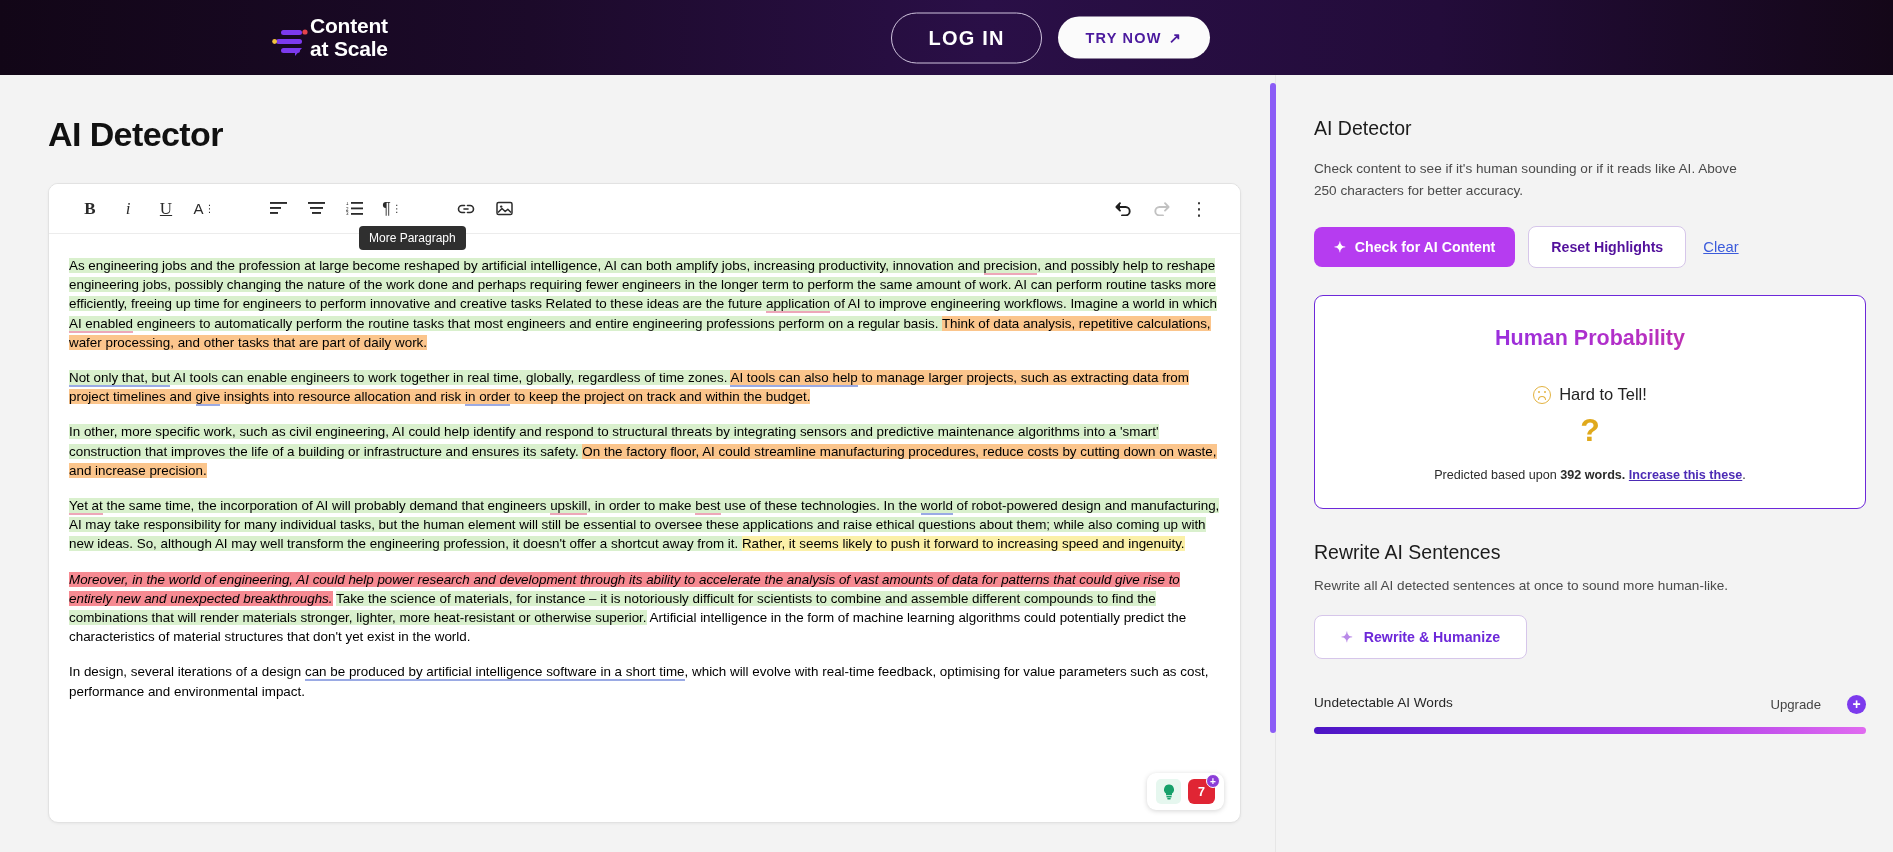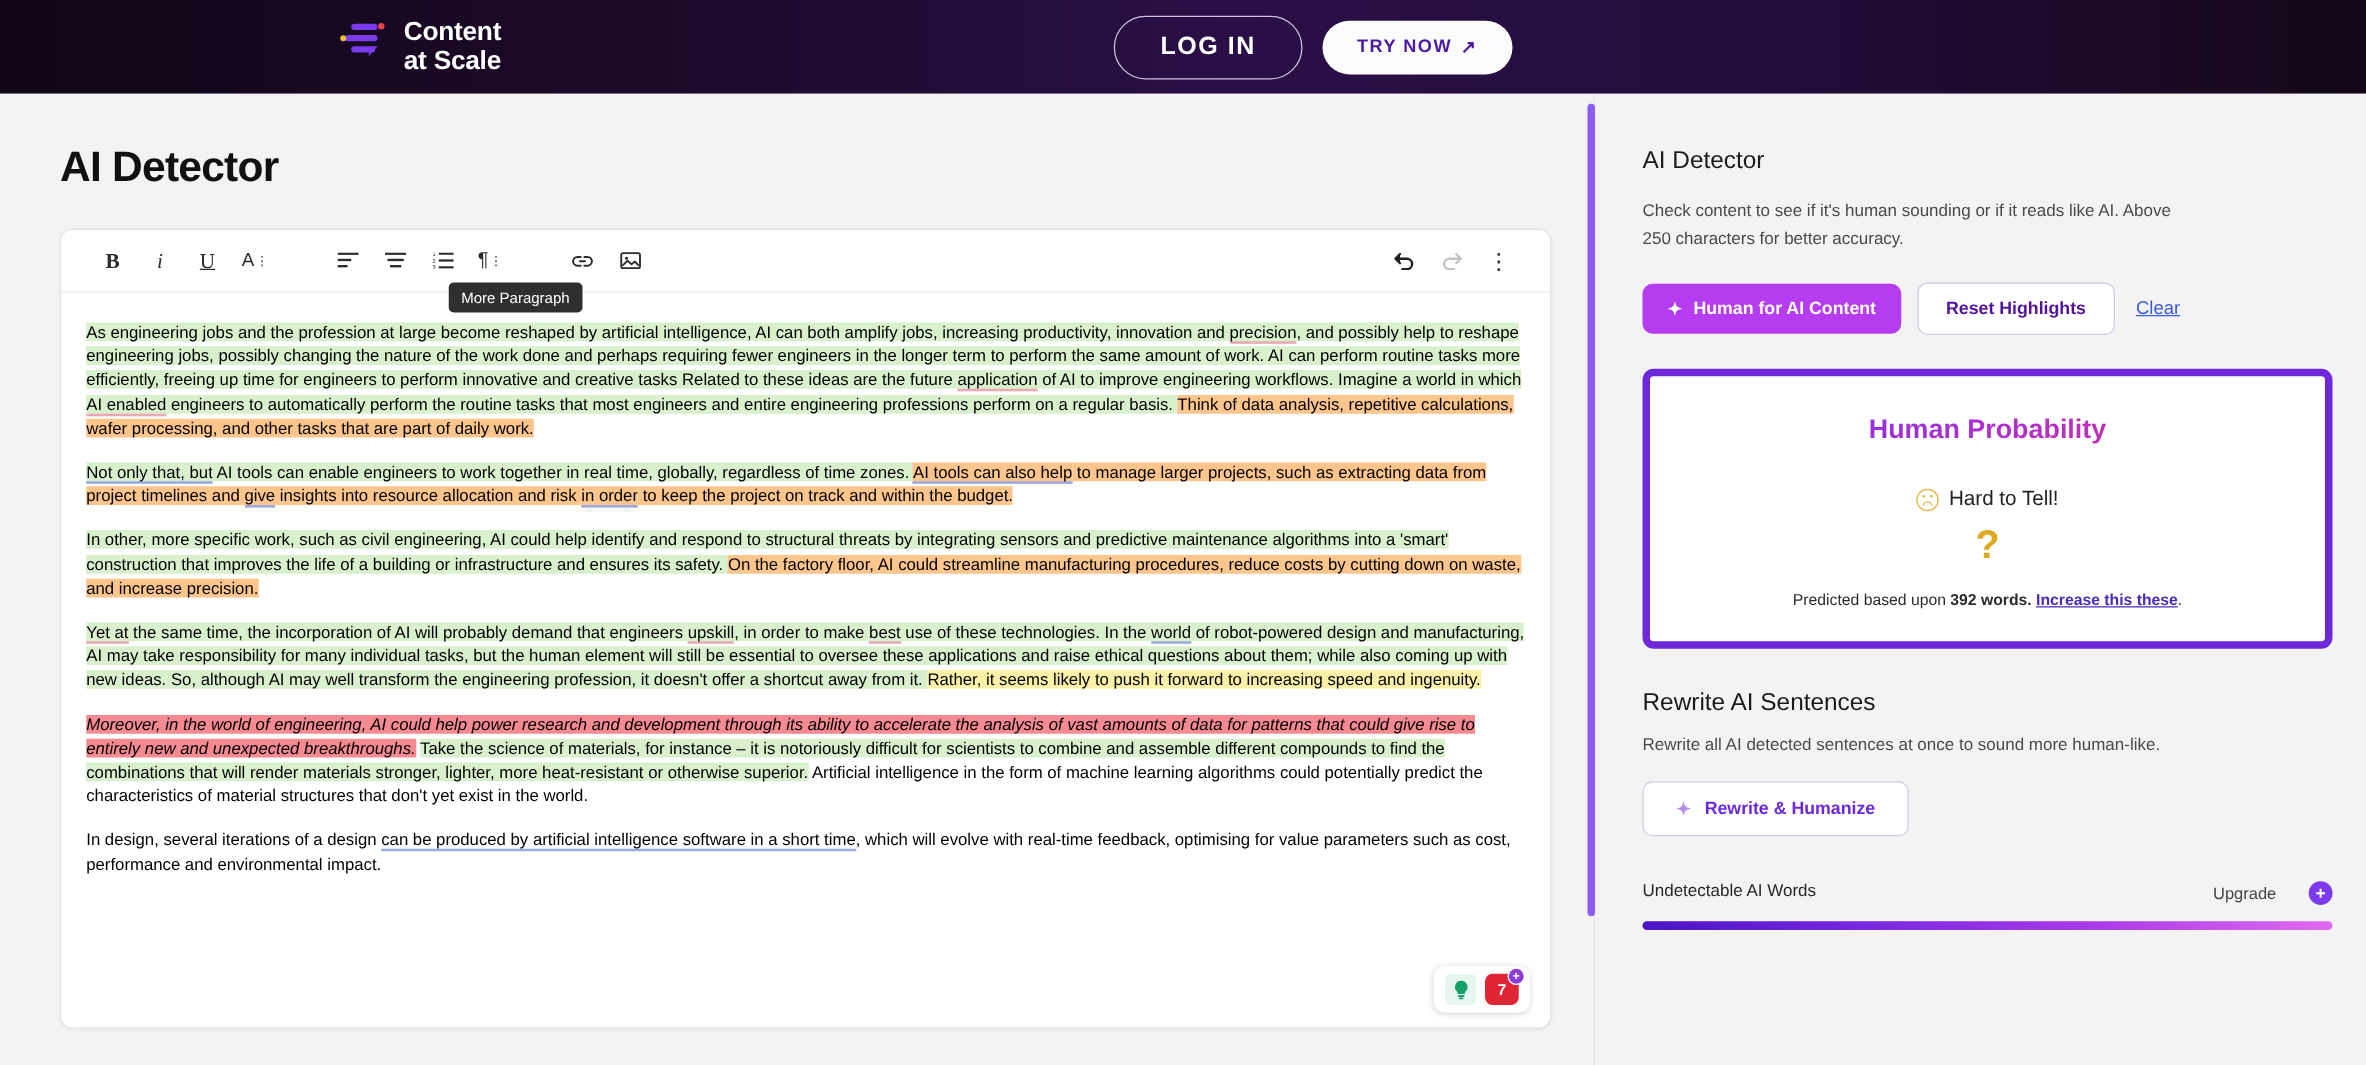--- a/index.html
+++ b/index.html
@@ -14,21 +14,21 @@
 
   
   .header {
     position: relative;
     height: 75px;
     background: linear-gradient(90deg, #120617 0%, #1c0a2a 28%, #2a0f47 52%, #230c3a 76%, #140718 100%);
     display: flex;
     align-items: center;
   }
   .brand {
-    display: flex; align-items: flex-start; gap: 13px;
+    display: flex; align-items: flex-end; 
     margin-left: 272px;
   }
   .brand-mark { width: 38px; height: 34px; position: relative; }
   .brand-name {
     color: #ffffff;
     font-size: 21px;
     font-weight: bold;
     line-height: 1.08;
     letter-spacing: -0.2px;
     white-space: pre-line;
@@ -233,21 +233,21 @@
     color: #3b5bdb;
     font-size: 14.8px;
     text-decoration: underline;
     cursor: pointer;
     margin-left: 4px;
   }
 
   .prob-card {
     margin-top: 27px;
     background: #ffffff;
-    border: 6px solid #6d28d9;
+    border: 1px solid #6d28d9;
     border-radius: 9px;
     padding: 30px 20px 26px 20px;
     text-align: center;
     width: 552px;
   }
   .prob-title {
     font-size: 21.5px;
     font-weight: bold;
     background: linear-gradient(90deg, #7b2ff7 0%, #b22fc9 55%, #d63384 100%);
     -webkit-background-clip: text;
@@ -485,21 +485,21 @@
     <div class="scrollbar-track">
       <div class="scrollbar-thumb"></div>
     </div>
 
     <h2 class="sb-title">AI Detector</h2>
     <p class="sb-desc">Check content to see if it's human sounding or if it reads like AI. Above 250 characters for better accuracy.</p>
 
     <div class="sb-actions">
       <button class="btn-check">
         <span class="sparkle">✦</span>
-        <span>Human for AI Content</span>
+        <span>Check for AI Content</span>
       </button>
       <button class="btn-reset">Reset Highlights</button>
       <span class="link-clear">Clear</span>
     </div>
 
     <div class="prob-card">
       <div class="prob-title">Human Probability</div>
       <div class="prob-verdict">
         <span class="face-icon">
             <span class="face-mouth"></span>

